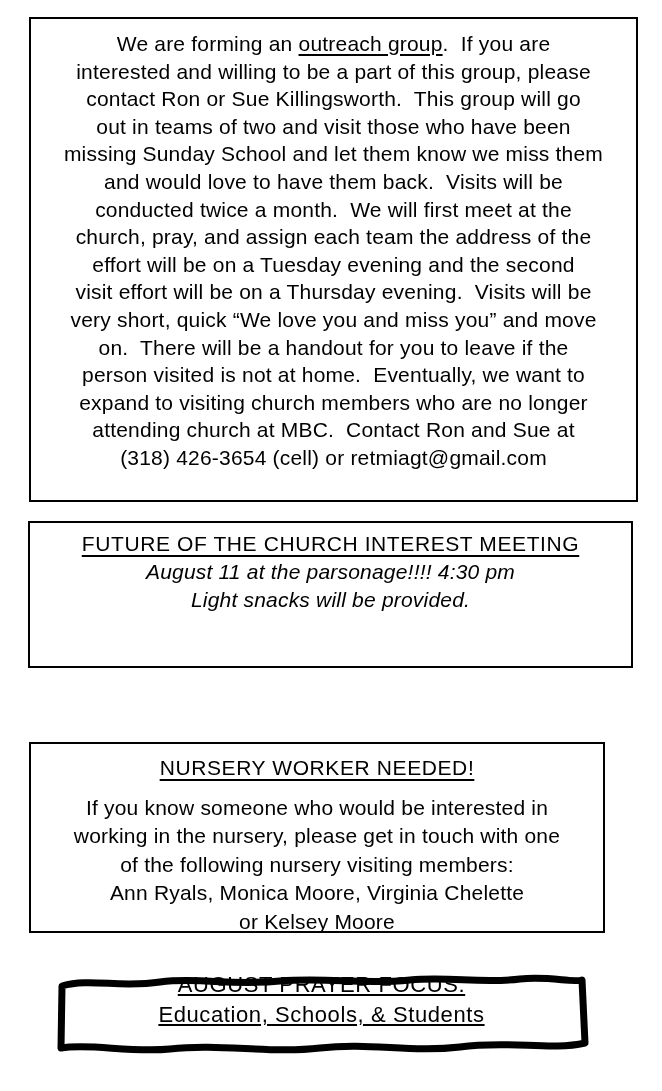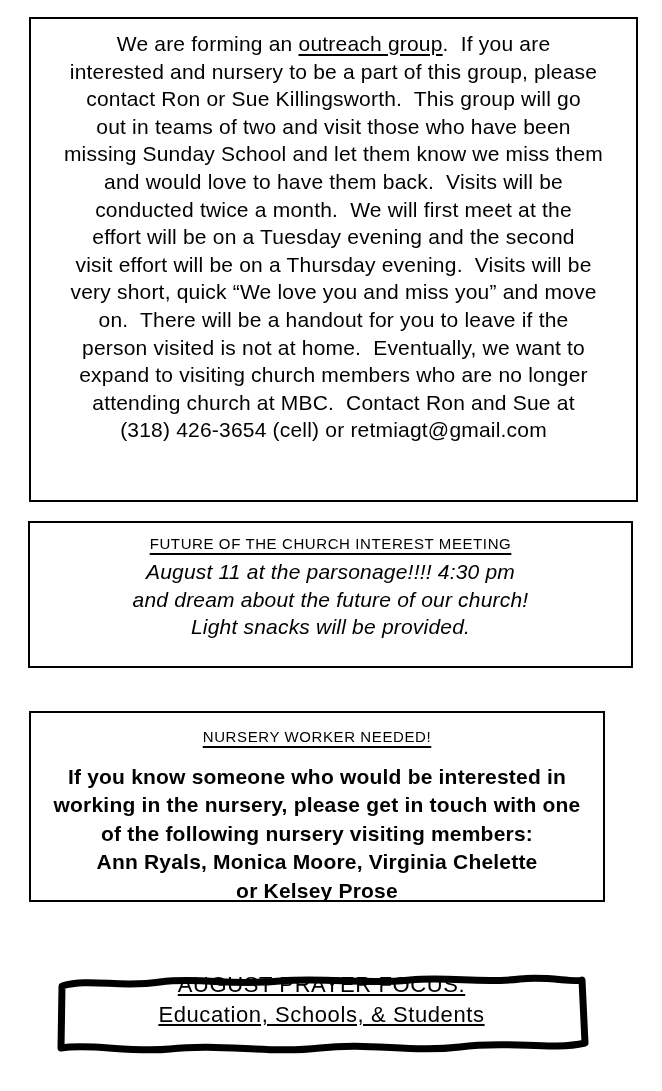--- a/index.html
+++ b/index.html
@@ -30,21 +30,21 @@
     font-size: 21px;
     line-height: 27.6px;
     letter-spacing: 0.2px;
   }
   .underline {
     text-decoration: underline;
     text-decoration-thickness: 1.5px;
     text-underline-offset: 3px;
   }
   .heading {
-    font-size: 15px;
+    font-size: 21px;
     line-height: 28px;
     letter-spacing: 0.6px;
     white-space: pre;
     text-align: center;
     text-decoration: underline;
     text-decoration-thickness: 1.5px;
     text-underline-offset: 4px;
   }
   
   #outreach-box {
@@ -52,26 +52,26 @@
     width: 609px; height: 485px;
     padding-top: 11px;
   }
   #meeting-box {
     left: 28px; top: 521px;
     width: 605px; height: 147px;
     padding-top: 7px;
   }
   #meeting-box .line { line-height: 27.5px; font-style: italic; }
   #nursery-box {
-    left: 29px; top: 711px;
+    left: 29px; top: 742px;
     width: 576px; height: 191px;
     padding-top: 10px;
   }
   #nursery-box .body-lines { margin-top: 12px; }
-  #nursery-box .line { line-height: 28.4px; font-weight: bold; }
+  #nursery-box .line { line-height: 28.4px; }
   #prayer-box {
     position: absolute;
     left: 50px; top: 970px;
     width: 543px; height: 88px;
     box-sizing: border-box;
     display: flex;
     flex-direction: column;
     justify-content: flex-start;
     align-items: center;
     text-align: center;
@@ -90,54 +90,54 @@
   }
 </style>
 </head>
 <body>
 
 <div class="page">
 
   <section class="box" id="outreach-box">
     <div class="line"><span>We are forming an </span><span class="underline">outreach group</span><span>.  If you are</span></div>
     <div class="body-lines">
-        <div class="line">interested and nursery to be a part of this group, please</div>
+        <div class="line">interested and willing to be a part of this group, please</div>
         <div class="line">contact Ron or Sue Killingsworth.  This group will go</div>
         <div class="line">out in teams of two and visit those who have been</div>
         <div class="line">missing Sunday School and let them know we miss them</div>
         <div class="line">and would love to have them back.  Visits will be</div>
         <div class="line">conducted twice a month.  We will first meet at the</div>
+        <div class="line">church, pray, and assign each team the address of the</div>
         <div class="line">effort will be on a Tuesday evening and the second</div>
         <div class="line">visit effort will be on a Thursday evening.  Visits will be</div>
         <div class="line">very short, quick “We love you and miss you” and move</div>
         <div class="line">on.  There will be a handout for you to leave if the</div>
         <div class="line">person visited is not at home.  Eventually, we want to</div>
         <div class="line">expand to visiting church members who are no longer</div>
         <div class="line">attending church at MBC.  Contact Ron and Sue at</div>
         <div class="line">(318) 426-3654 (cell) or retmiagt@gmail.com</div>
       </div>
   </section>
 
   <section class="box" id="meeting-box">
     <div class="heading">FUTURE OF THE CHURCH INTEREST MEETING</div>
     <div class="body-lines">
         <div class="line">August 11 at the parsonage!!!! 4:30 pm</div>
-        <div class="line">and dream about the future of our church!</div>
         <div class="line">Light snacks will be provided.</div>
       </div>
   </section>
 
   <section class="box" id="nursery-box">
     <div class="heading">NURSERY WORKER NEEDED!</div>
     <div class="body-lines">
         <div class="line">If you know someone who would be interested in</div>
         <div class="line">working in the nursery, please get in touch with one</div>
         <div class="line">of the following nursery visiting members:</div>
         <div class="line">Ann Ryals, Monica Moore, Virginia Chelette</div>
-        <div class="line">or Kelsey Prose</div>
+        <div class="line">or Kelsey Moore</div>
       </div>
   </section>
 
   <section id="prayer-box">
     <svg class="wavy" viewBox="0 0 543 88" preserveAspectRatio="none" aria-hidden="true">
       <path d="M12 16
                C 40 8, 70 18, 110 12
                C 150 7, 180 16, 230 11
                C 280 7, 310 15, 360 10
                C 400 6, 430 14, 470 9

